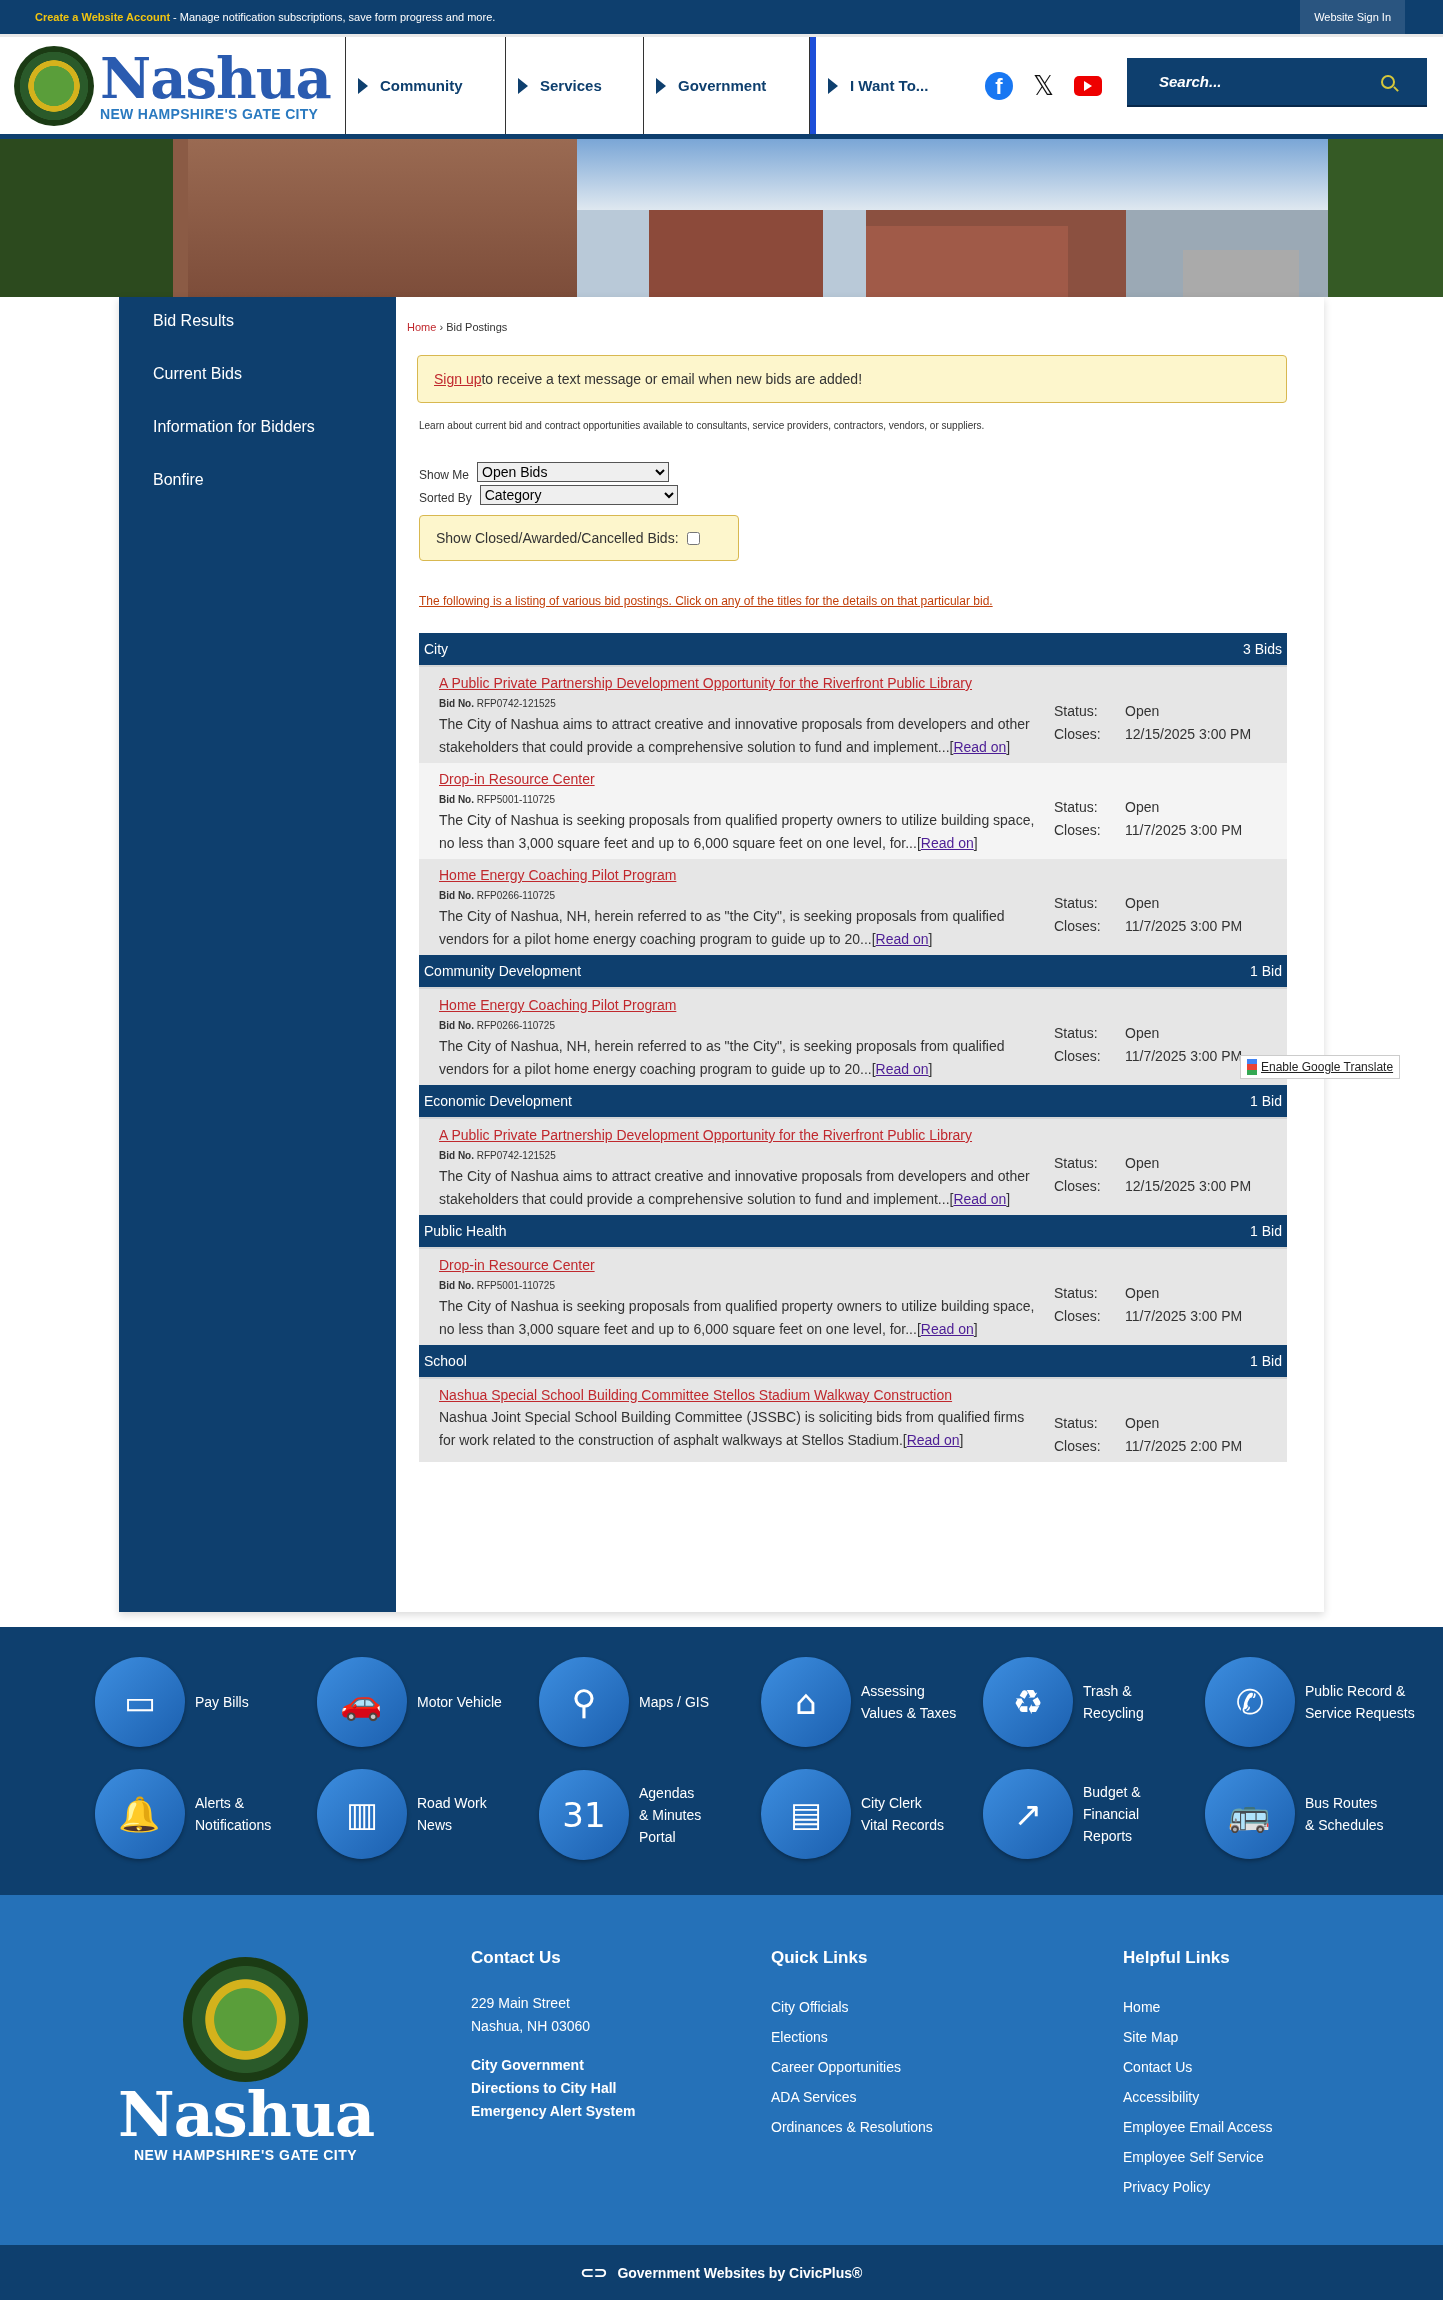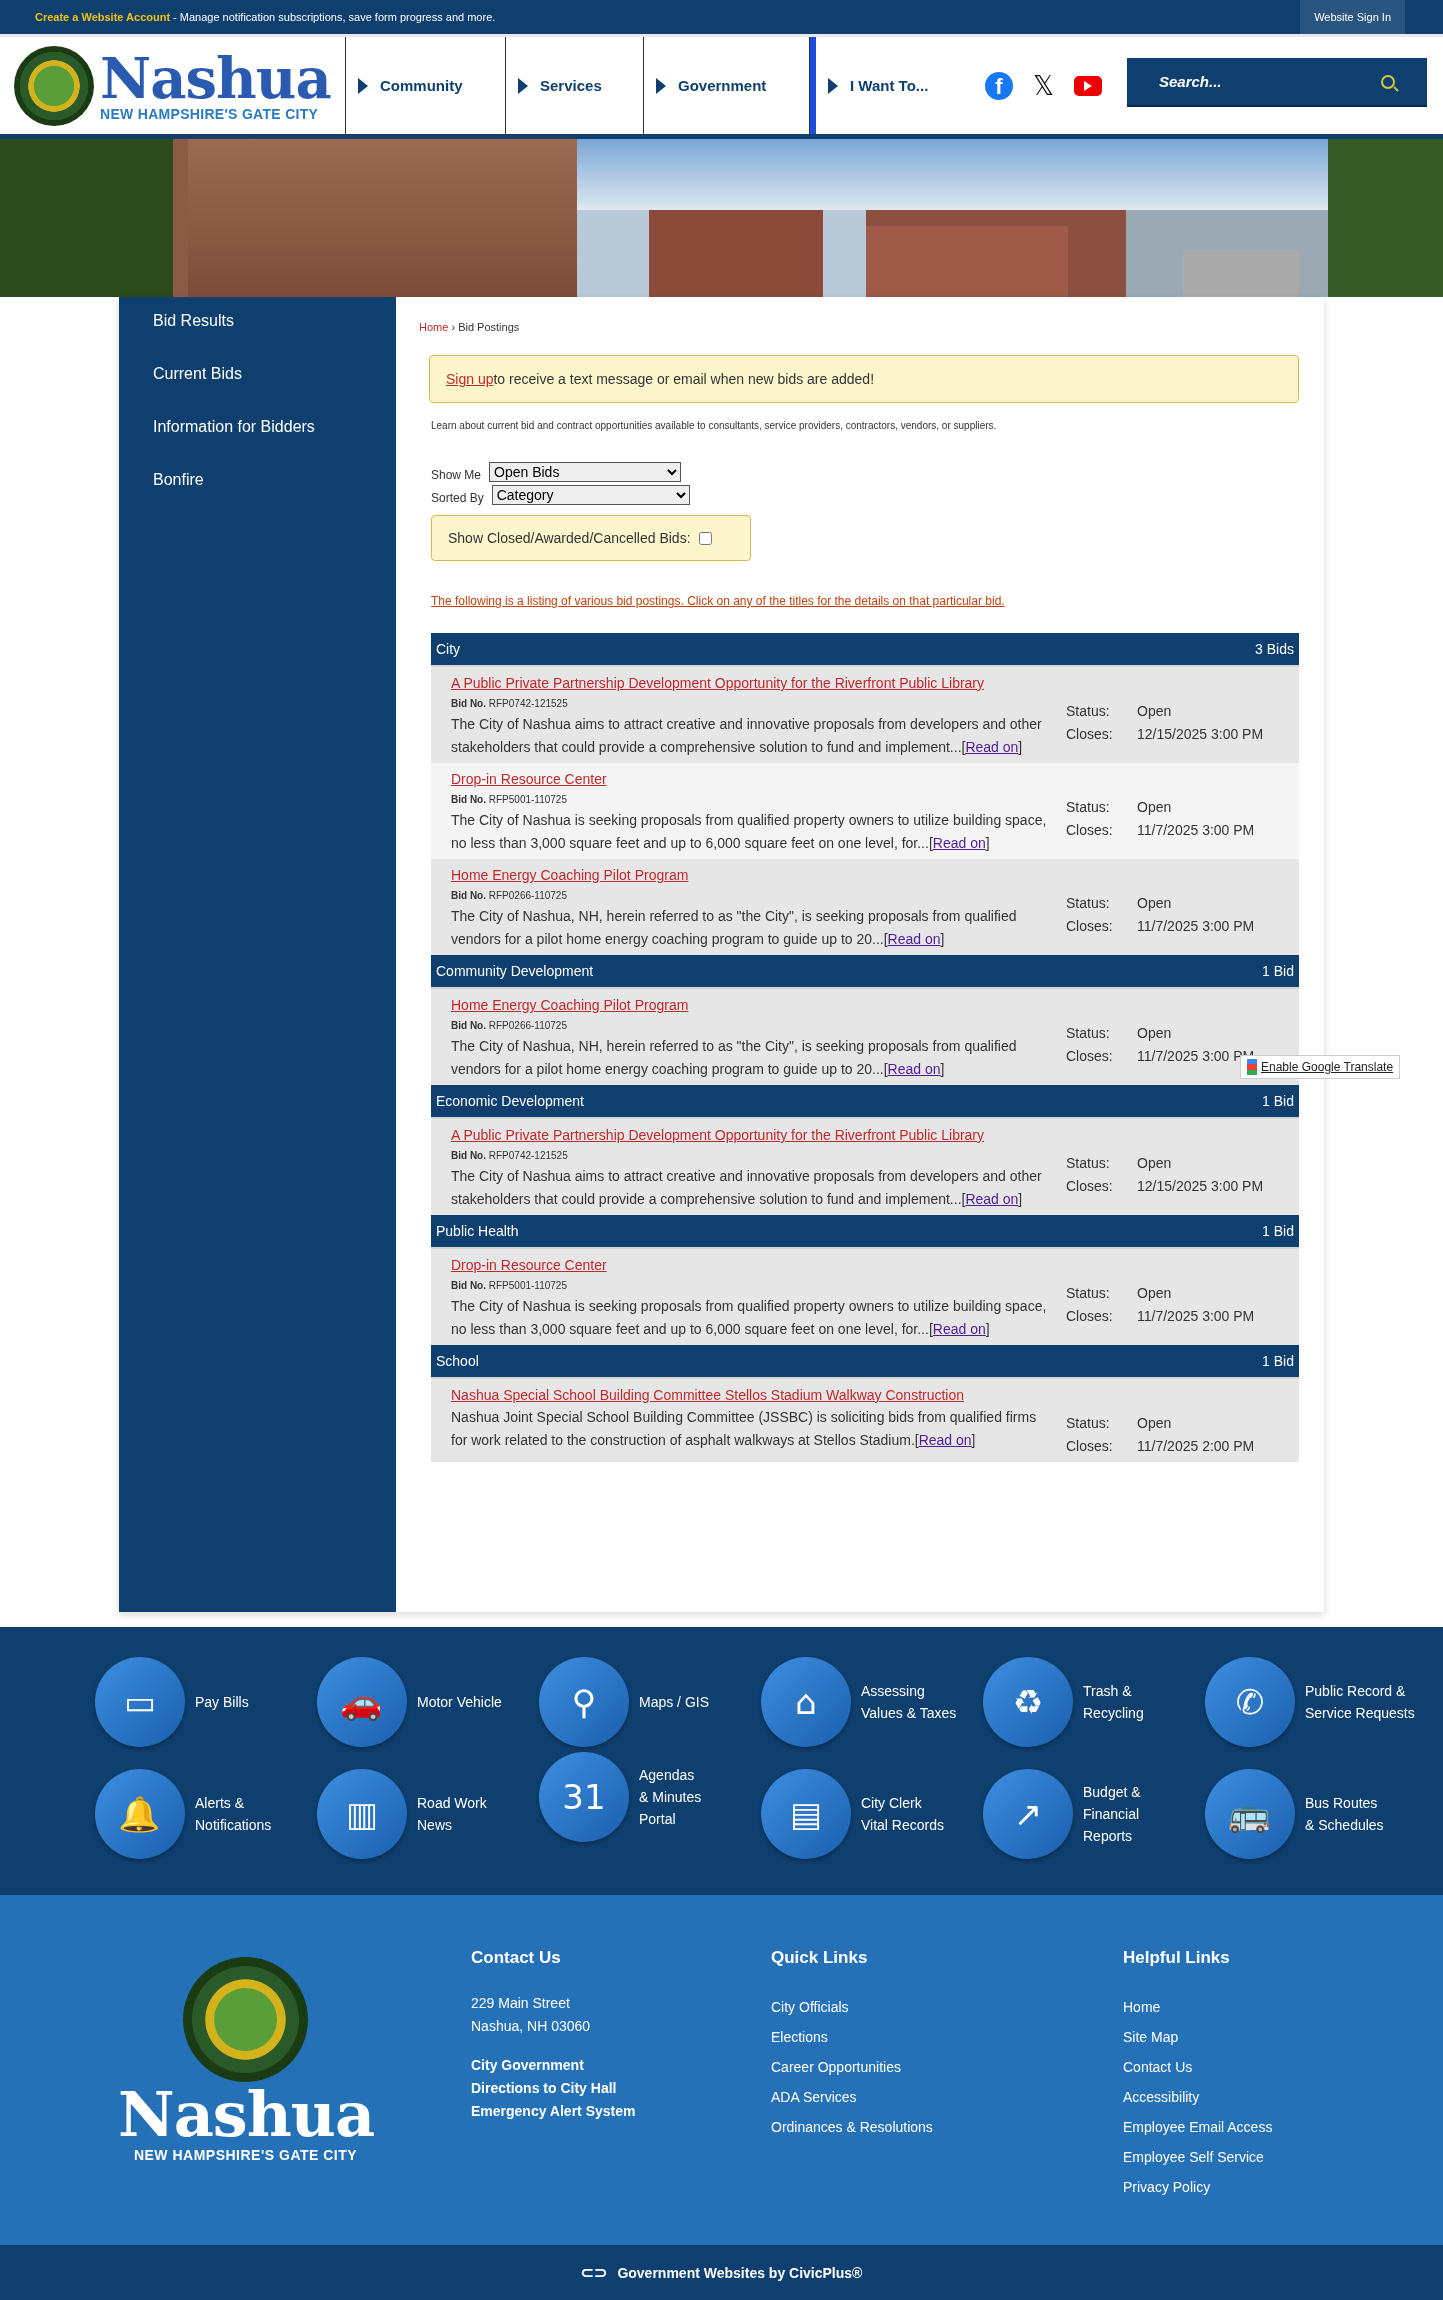--- a/index.html
+++ b/index.html
@@ -42,21 +42,21 @@
   .hero .bld1 { position: absolute; left: 13%; width: 27%; bottom: 0; height: 100%; background: linear-gradient(#9a6a52, #7d4d3a); }
   .hero .bld2 { position: absolute; left: 45%; width: 12%; bottom: 0; height: 55%; background: #8c4a3a; }
   .hero .bld3 { position: absolute; left: 60%; width: 14%; bottom: 0; height: 45%; background: #a05a48; }
   .hero .street { position: absolute; left: 82%; width: 8%; bottom: 0; height: 30%; background: #aaa; }
 
   
   .main { position: absolute; left: 119px; top: 297px; width: 1205px; height: 1315px; background: #fff; box-shadow: 0 3px 8px rgba(0,0,0,0.15); display: flex; }
   .sidebar { width: 277px; background: #0e3f6e; padding-top: 17px; }
   .sidebar a { display: block; color: #fff; font-size: 16px; text-decoration: none; padding: 0 0 0 34px; height: 53px; line-height: 10px; padding-top: 0; }
   .sidebar a span { display: block; padding-top: 2px; }
-  .content { flex: 1; padding: 24px 25px 0 23px; }
+  .content { flex: 1; padding: 24px 25px 0 11px; }
   .breadcrumb { font-size: 11px; color: #333; }
   .breadcrumb .home { color: #c0282d; text-decoration: none; }
   .alert { margin: 22px 0 0 10px; width: 870px; height: 48px; background: #fdf6cc; border: 1px solid #d8b850; border-radius: 4px; display: flex; align-items: center; padding-left: 16px; font-size: 14px; color: #333; }
   .alert a { color: #c0282d; }
   .learn { font-size: 10px; color: #333; margin: 17px 0 0 12px; }
   .filters { margin: 28px 0 0 12px; font-size: 12px; color: #333; }
   .filters .row { display: flex; align-items: flex-end; height: 23px; }
   .filters select { margin-left: 8px; font-size: 14px; height: 20px; border: 1px solid #555; font-family: "Liberation Sans", sans-serif; }
   .closedbox { margin: 10px 0 0 12px; width: 320px; height: 46px; background: #fdf6cc; border: 1px solid #d8b850; border-radius: 4px; display: flex; align-items: center; padding-left: 16px; font-size: 14px; color: #333; }
   .closedbox input { margin-left: 8px; width: 13px; height: 13px; }
@@ -384,21 +384,21 @@
     <div class="qitem" style="left: 95px; top: 142px;">
       <div class="qcircle">🔔</div>
       <div class="qlabel">Alerts &amp;
 Notifications</div>
     </div>
     <div class="qitem" style="left: 317px; top: 142px;">
       <div class="qcircle">▥</div>
       <div class="qlabel">Road Work
 News</div>
     </div>
-    <div class="qitem" style="left: 539px; top: 125px;">
+    <div class="qitem" style="left: 539px; top: 143px;">
       <div class="qcircle">31</div>
       <div class="qlabel">Agendas
 &amp; Minutes
 Portal</div>
     </div>
     <div class="qitem" style="left: 761px; top: 142px;">
       <div class="qcircle">▤</div>
       <div class="qlabel">City Clerk
 Vital Records</div>
     </div>

